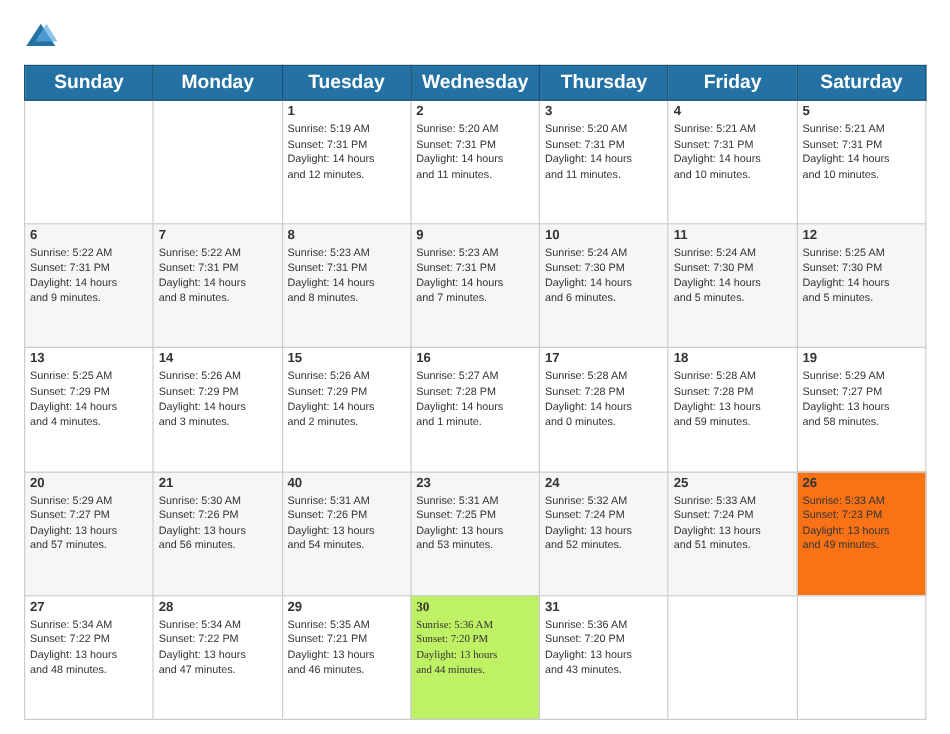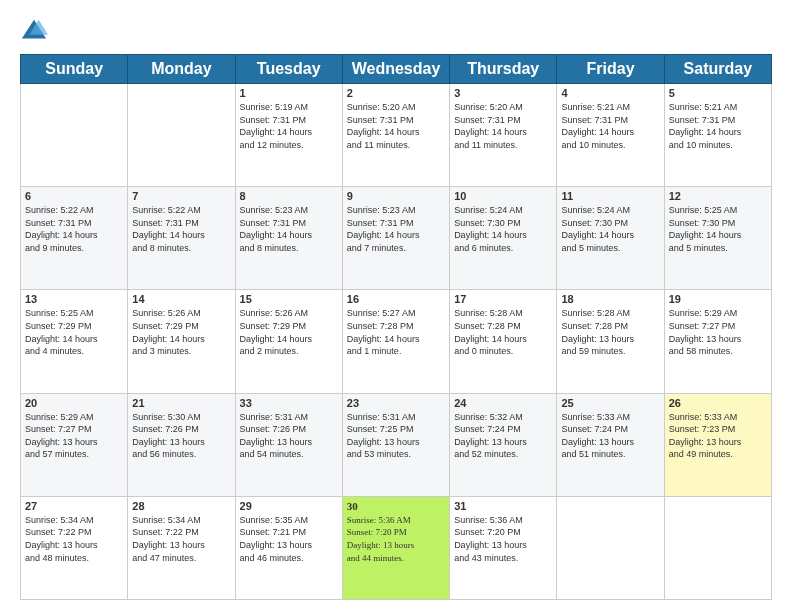--- a/index.html
+++ b/index.html
@@ -294,21 +294,21 @@
 and 57 minutes.</div>
           </td>
           <td style="background: rgb(244, 246, 248);">
             <span class="day-num">21</span>
             <div class="day-info" style="white-space: pre-line;">Sunrise: 5:30 AM
 Sunset: 7:26 PM
 Daylight: 13 hours
 and 56 minutes.</div>
           </td>
           <td style="background: rgb(244, 246, 248);">
-            <span class="day-num">33</span>
+            <span class="day-num">40</span>
             <div class="day-info" style="white-space: pre-line;">Sunrise: 5:31 AM
 Sunset: 7:26 PM
 Daylight: 13 hours
 and 54 minutes.</div>
           </td>
           <td style="background: rgb(244, 246, 248);">
             <span class="day-num">23</span>
             <div class="day-info" style="white-space: pre-line;">Sunrise: 5:31 AM
 Sunset: 7:25 PM
 Daylight: 13 hours
@@ -321,21 +321,21 @@
 Daylight: 13 hours
 and 52 minutes.</div>
           </td>
           <td style="background: rgb(244, 246, 248); margin-top: 47px;">
             <span class="day-num">25</span>
             <div class="day-info" style="white-space: pre-line;">Sunrise: 5:33 AM
 Sunset: 7:24 PM
 Daylight: 13 hours
 and 51 minutes.</div>
           </td>
-          <td style="background: #fef9c3; margin-top: 18px;">
+          <td style="background: #f97316; margin-top: 18px;">
             <span class="day-num">26</span>
             <div class="day-info" style="white-space: pre-line;">Sunrise: 5:33 AM
 Sunset: 7:23 PM
 Daylight: 13 hours
 and 49 minutes.</div>
           </td>
         </tr>
         <tr>
           <td style="background: rgb(255, 255, 255);">
             <span class="day-num">27</span>

